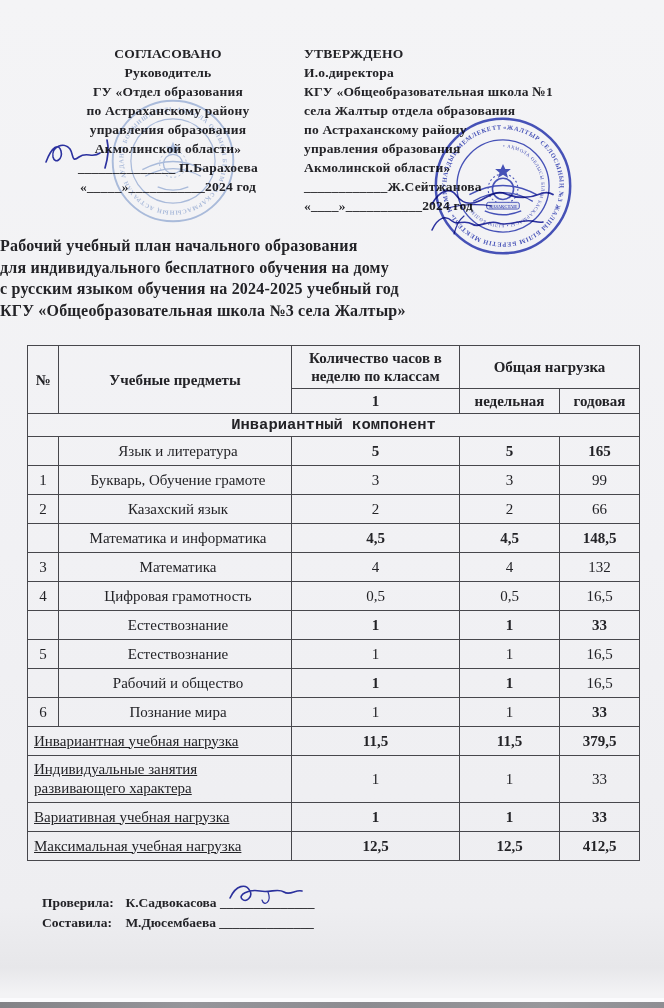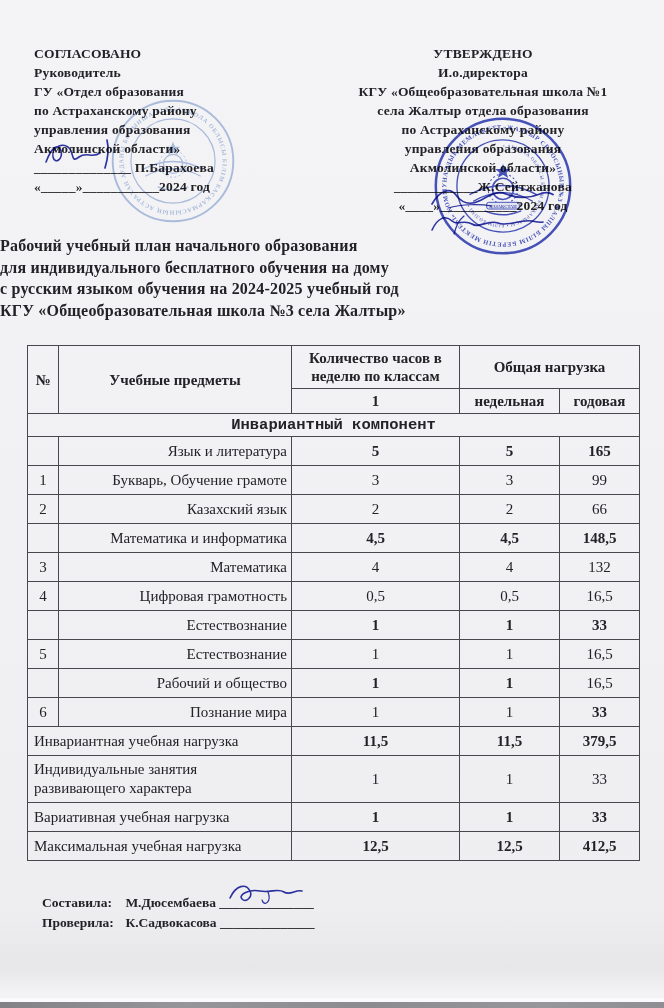--- a/index.html
+++ b/index.html
@@ -4,35 +4,35 @@
 <style>
   html,body{margin:0;padding:0;background:#d8d8da;}
   .page{
     position:relative;width:664px;height:1008px;overflow:hidden;
     background:linear-gradient(180deg,#f4f4f6 0%,#f1f1f4 55%,#eeeef1 90%,#e7e7ea 96%,#f3f3f5 98.6%);
     font-family:"Liberation Serif","DejaVu Serif",serif;
     color:#232327;
   }
   
   .hdr{position:absolute;top:44px;font-weight:bold;font-size:13.5px;line-height:19px;white-space:nowrap;}
-  .hdr-left{left:34px;width:310px;text-align:left;}
-  .hdr-right{right:11px;width:340px;text-align:center;}
+  .hdr-left{left:13px;width:310px;text-align:center;}
+  .hdr-right{right:20px;width:340px;text-align:left;}
   .hline{letter-spacing:.2px;}
   
   .title{position:absolute;top:235px;left:0;width:664px;font-weight:bold;font-size:16px;line-height:21.5px;letter-spacing:.2px;}
   
   .tbl{position:absolute;top:345px;left:27px;width:612px;border-collapse:collapse;table-layout:fixed;font-size:15px;}
   .tbl td,.tbl th{border:1.6px solid #47474c;padding:4px 4px;vertical-align:middle;}
   .tbl th{font-weight:bold;text-align:center;line-height:18px;padding:3px 4px;}
   .c-num{text-align:center;}
-  .c-subj{text-align:right;padding-left:10px !important;}
+  .c-subj{text-align:center;padding-left:10px !important;}
   .c-val{text-align:center;}
   .vb{font-weight:bold;}
   .section-row td{font-weight:bold;text-align:center;padding:2px;font-size:15.5px;font-family:Liberation Mono, monospace;}
-  .sum-label{text-align:left;padding-left:6px !important;line-height:19px;}
+  .sum-label{text-align:left;padding-left:6px !important;line-height:19px;text-decoration:underline;}
   .tbl tr{height:29px;}
   .tbl tr.hrow1{height:42px;}
   .tbl tr.hrow2{height:25px;}
   .tbl tr.srow{height:23px;}
   
   .footer{position:absolute;left:42px;top:893px;font-size:13.5px;font-weight:bold;line-height:20px;}
   .frow .flabel{display:inline-block;width:80px;}
   .frow .fname{display:inline-block;}
   .frow .fline{letter-spacing:0;}
   
@@ -263,26 +263,26 @@
         <td colspan="2" class="sum-label">Максимальная учебная нагрузка</td>
         <td class="c-val vb">12,5</td>
         <td class="c-val vb">12,5</td>
         <td class="c-val vb">412,5</td>
       </tr>
     </tbody>
   </table>
 
   <div class="footer">
     <div class="frow">
+      <span class="flabel">Проверила:</span>
+      <span class="fname">К.Садвокасова</span>
+      <span class="fline">______________</span>
+    </div>
+    <div class="frow">
       <span class="flabel">Составила:</span>
       <span class="fname">М.Дюсембаева</span>
       <span class="fline">______________</span>
     </div>
-    <div class="frow">
-      <span class="flabel">Проверила:</span>
-      <span class="fname">К.Садвокасова</span>
-      <span class="fline">______________</span>
-    </div>
   </div>
 
   <div class="scan-bottom-light"></div>
   <div class="scan-bottom-dark"></div>
 </div>
 
 </body></html>

